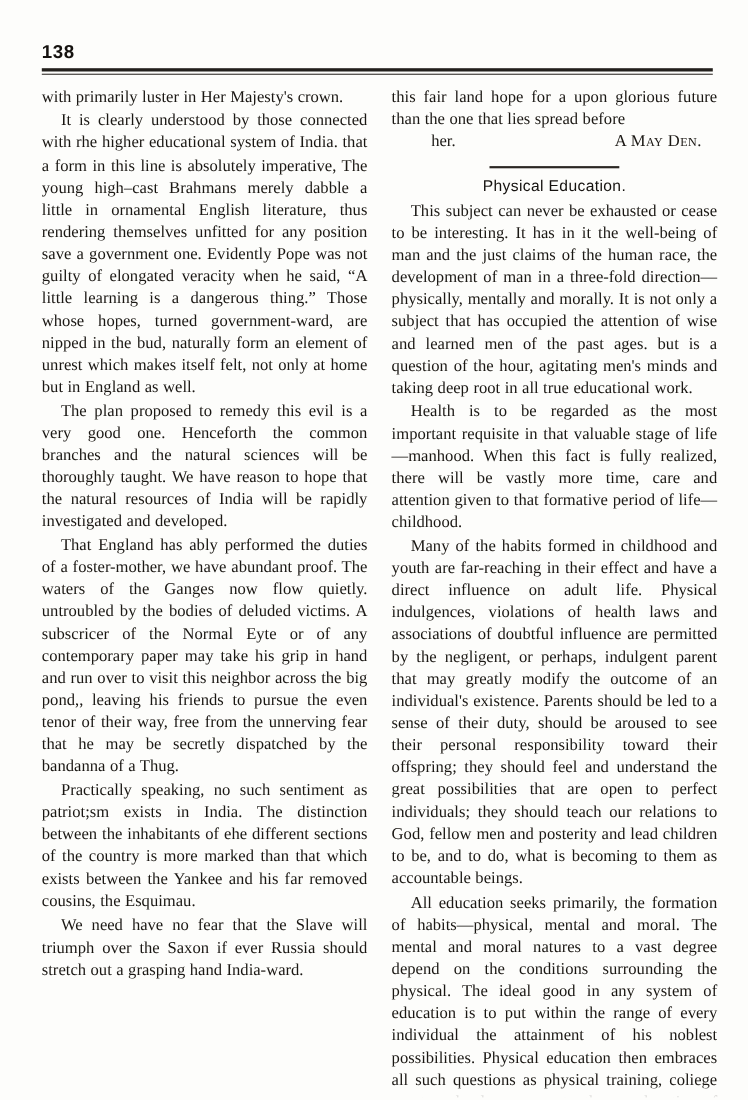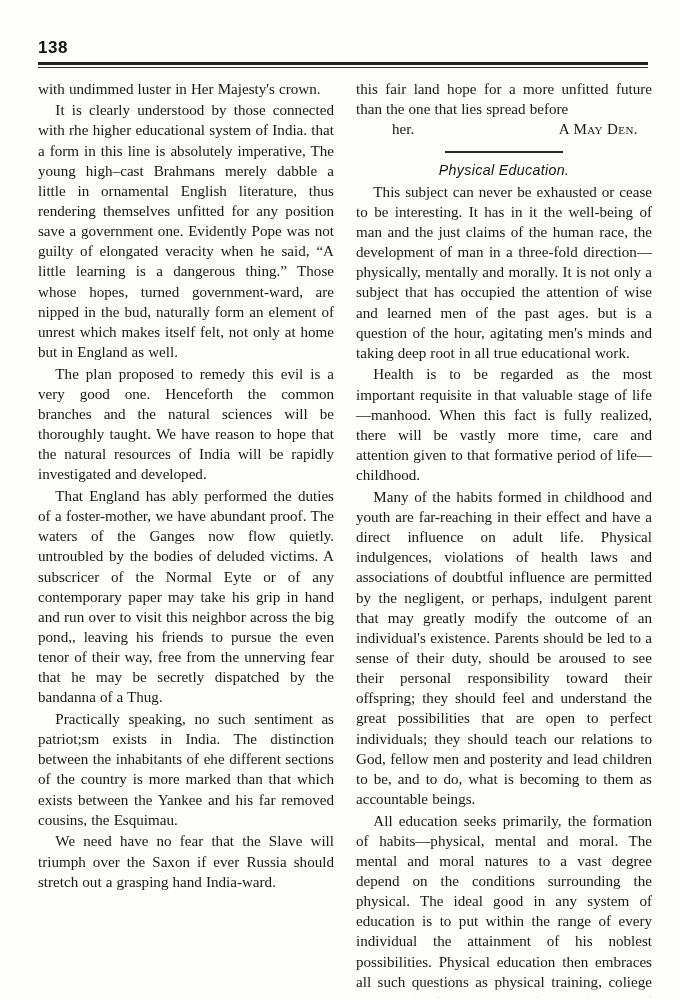--- a/index.html
+++ b/index.html
@@ -124,21 +124,20 @@
   }
 
   h2.section-title {
     margin: 0 0 4px 0;
     text-align: center;
     font-family: "Liberation Sans", "DejaVu Sans", sans-serif;
     font-size: 14.2px;
     font-weight: 400;
     letter-spacing: 0.35px;
     color: #15120f;
-    font-style: italic;
   }
 
   
   .fade-bottom {
     position: absolute;
     left: 0;
     right: 0;
     bottom: 0;
     height: 14px;
     background: linear-gradient(to bottom, rgba(253,253,251,0), #fdfdfb 88%);
@@ -156,31 +155,31 @@
 
   <div class="head-rule">
     <div class="thick"></div>
     <div class="gap"></div>
     <div class="thin"></div>
   </div>
 
   <div class="columns">
 
     <div class="col">
-      <p class="para noindent">with undimmed luster in Her Majesty's crown.</p>
+      <p class="para noindent">with primarily luster in Her Majesty's crown.</p>
       <p class="para">It is clearly understood by those connected with rhe higher educational system of India. that a form in this line is absolutely imperative, The young high–cast Brahmans merely dabble a little in ornamental English literature, thus rendering themselves unfitted for any position save a government one. Evidently Pope was not guilty of elongated veracity when he said, “A little learning is a dangerous thing.” Those whose hopes, turned government-ward, are nipped in the bud, naturally form an element of unrest which makes itself felt, not only at home but in England as well.</p>
       <p class="para">The plan proposed to remedy this evil is a very good one. Henceforth the common branches and the natural sciences will be thoroughly taught. We have reason to hope that the natural resources of India will be rapidly investigated and developed.</p>
       <p class="para">That England has ably performed the duties of a foster-mother, we have abundant proof. The waters of the Ganges now flow quietly. untroubled by the bodies of deluded victims. A subscricer of the Normal Eyte or of any contemporary paper may take his grip in hand and run over to visit this neighbor across the big pond,, leaving his friends to pursue the even tenor of their way, free from the unnerving fear that he may be secretly dispatched by the bandanna of a Thug.</p>
       <p class="para">Practically speaking, no such sentiment as patriot;sm exists in India. The distinction between the inhabitants of ehe different sections of the country is more marked than that which exists between the Yankee and his far removed cousins, the Esquimau.</p>
       <p class="para">We need have no fear that the Slave will triumph over the Saxon if ever Russia should stretch out a grasping hand India-ward.</p>
     </div>
 
     <div class="col">
 
-      <p class="para noindent">this fair land hope for a more unfitted future than the one that lies spread before</p>
+      <p class="para noindent">this fair land hope for a upon glorious future than the one that lies spread before</p>
 
       <div class="byline-line">
         <span class="her">her.</span>
         <span class="sig">A May Den.</span>
       </div>
 
       <div class="section-rule"></div>
 
       <h2 class="section-title">Physical Education.</h2>
 

